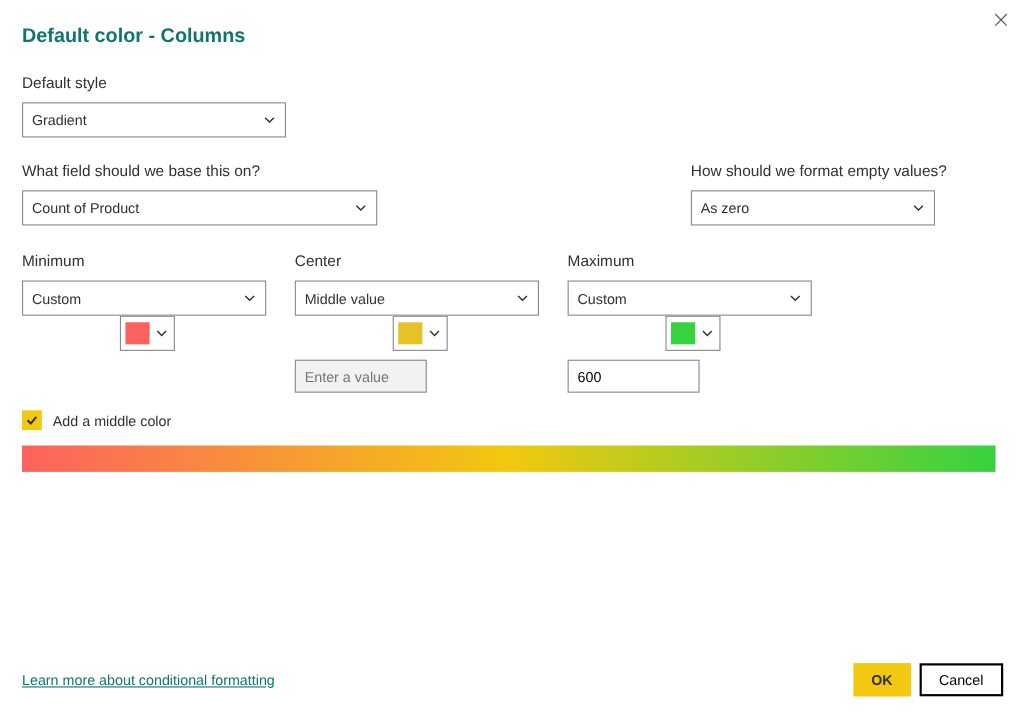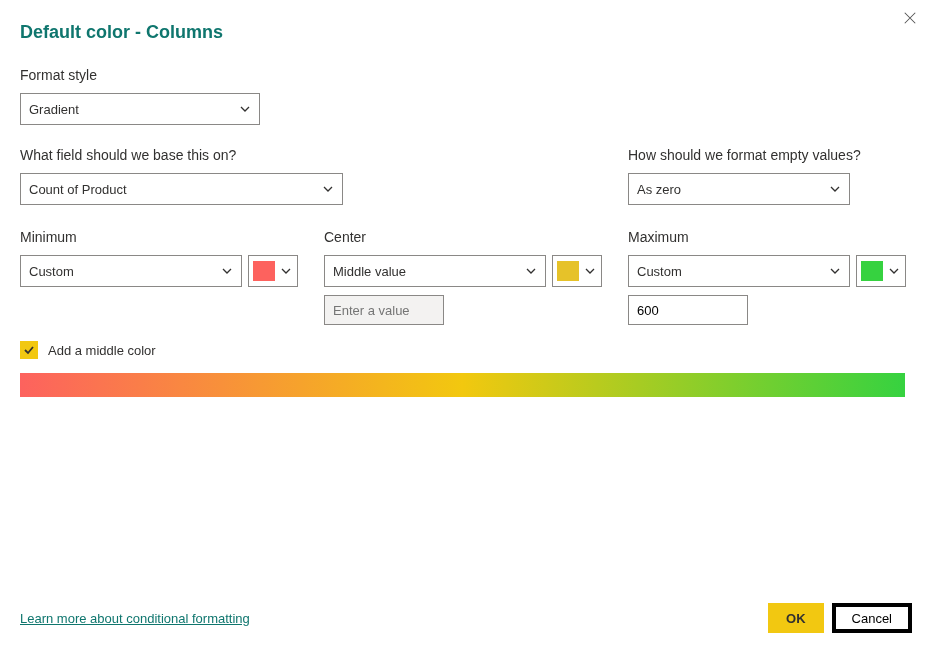--- a/index.html
+++ b/index.html
@@ -94,20 +94,21 @@
       justify-content: center;
       cursor: pointer;
     }
     .swatch-min { background: #fd625e; }
     .swatch-center { background: #e6c229; }
     .swatch-max { background: #36d240; }
     .thresh-row {
       display: flex;
       align-items: center;
       margin-bottom: 8px;
+      flex-direction: column;
     }
     .value-input {
       border: 1px solid #8a8886;
       height: 30px;
       width: 120px;
       padding: 0 8px;
       font-size: 13px;
       font-family: inherit;
       outline: none;
       background: #fff;
@@ -156,21 +157,21 @@
     }
     .btn-group {
       display: flex;
       gap: 8px;
     }
     .btn {
       height: 30px;
       padding: 0 16px;
       font-size: 13px;
       font-family: inherit;
-      border: 4px solid #000000;
+      border: 2px solid #000000;
       background: #fff;
       cursor: pointer;
       display: flex;
       align-items: center;
       justify-content: center;
     }
     .btn.primary {
       background: #f2c811;
       border-color: #f2c811;
       font-weight: 600;
@@ -196,21 +197,21 @@
 
 <div class="close-btn">
   <svg viewBox="0 0 16 16">
       <path d="M2 2 L14 14 M14 2 L2 14" stroke="#555" stroke-width="1.2" fill="none"></path>
     </svg>
 </div>
 
 <h1>Default color - Columns</h1>
 
 <div class="row" style="margin-bottom: 22px; flex-direction: column;">
-  <span class="field-label">Format style</span>
+  <span class="field-label">Default style</span>
   <div class="select format-style-select">
     <span>Gradient</span>
     <span class="chev">
         <svg viewBox="0 0 12 12">
           <path d="M2 4 L6 8 L10 4" stroke="#323130" stroke-width="1.3" fill="none"></path>
         </svg>
       </span>
   </div>
 </div>
 

